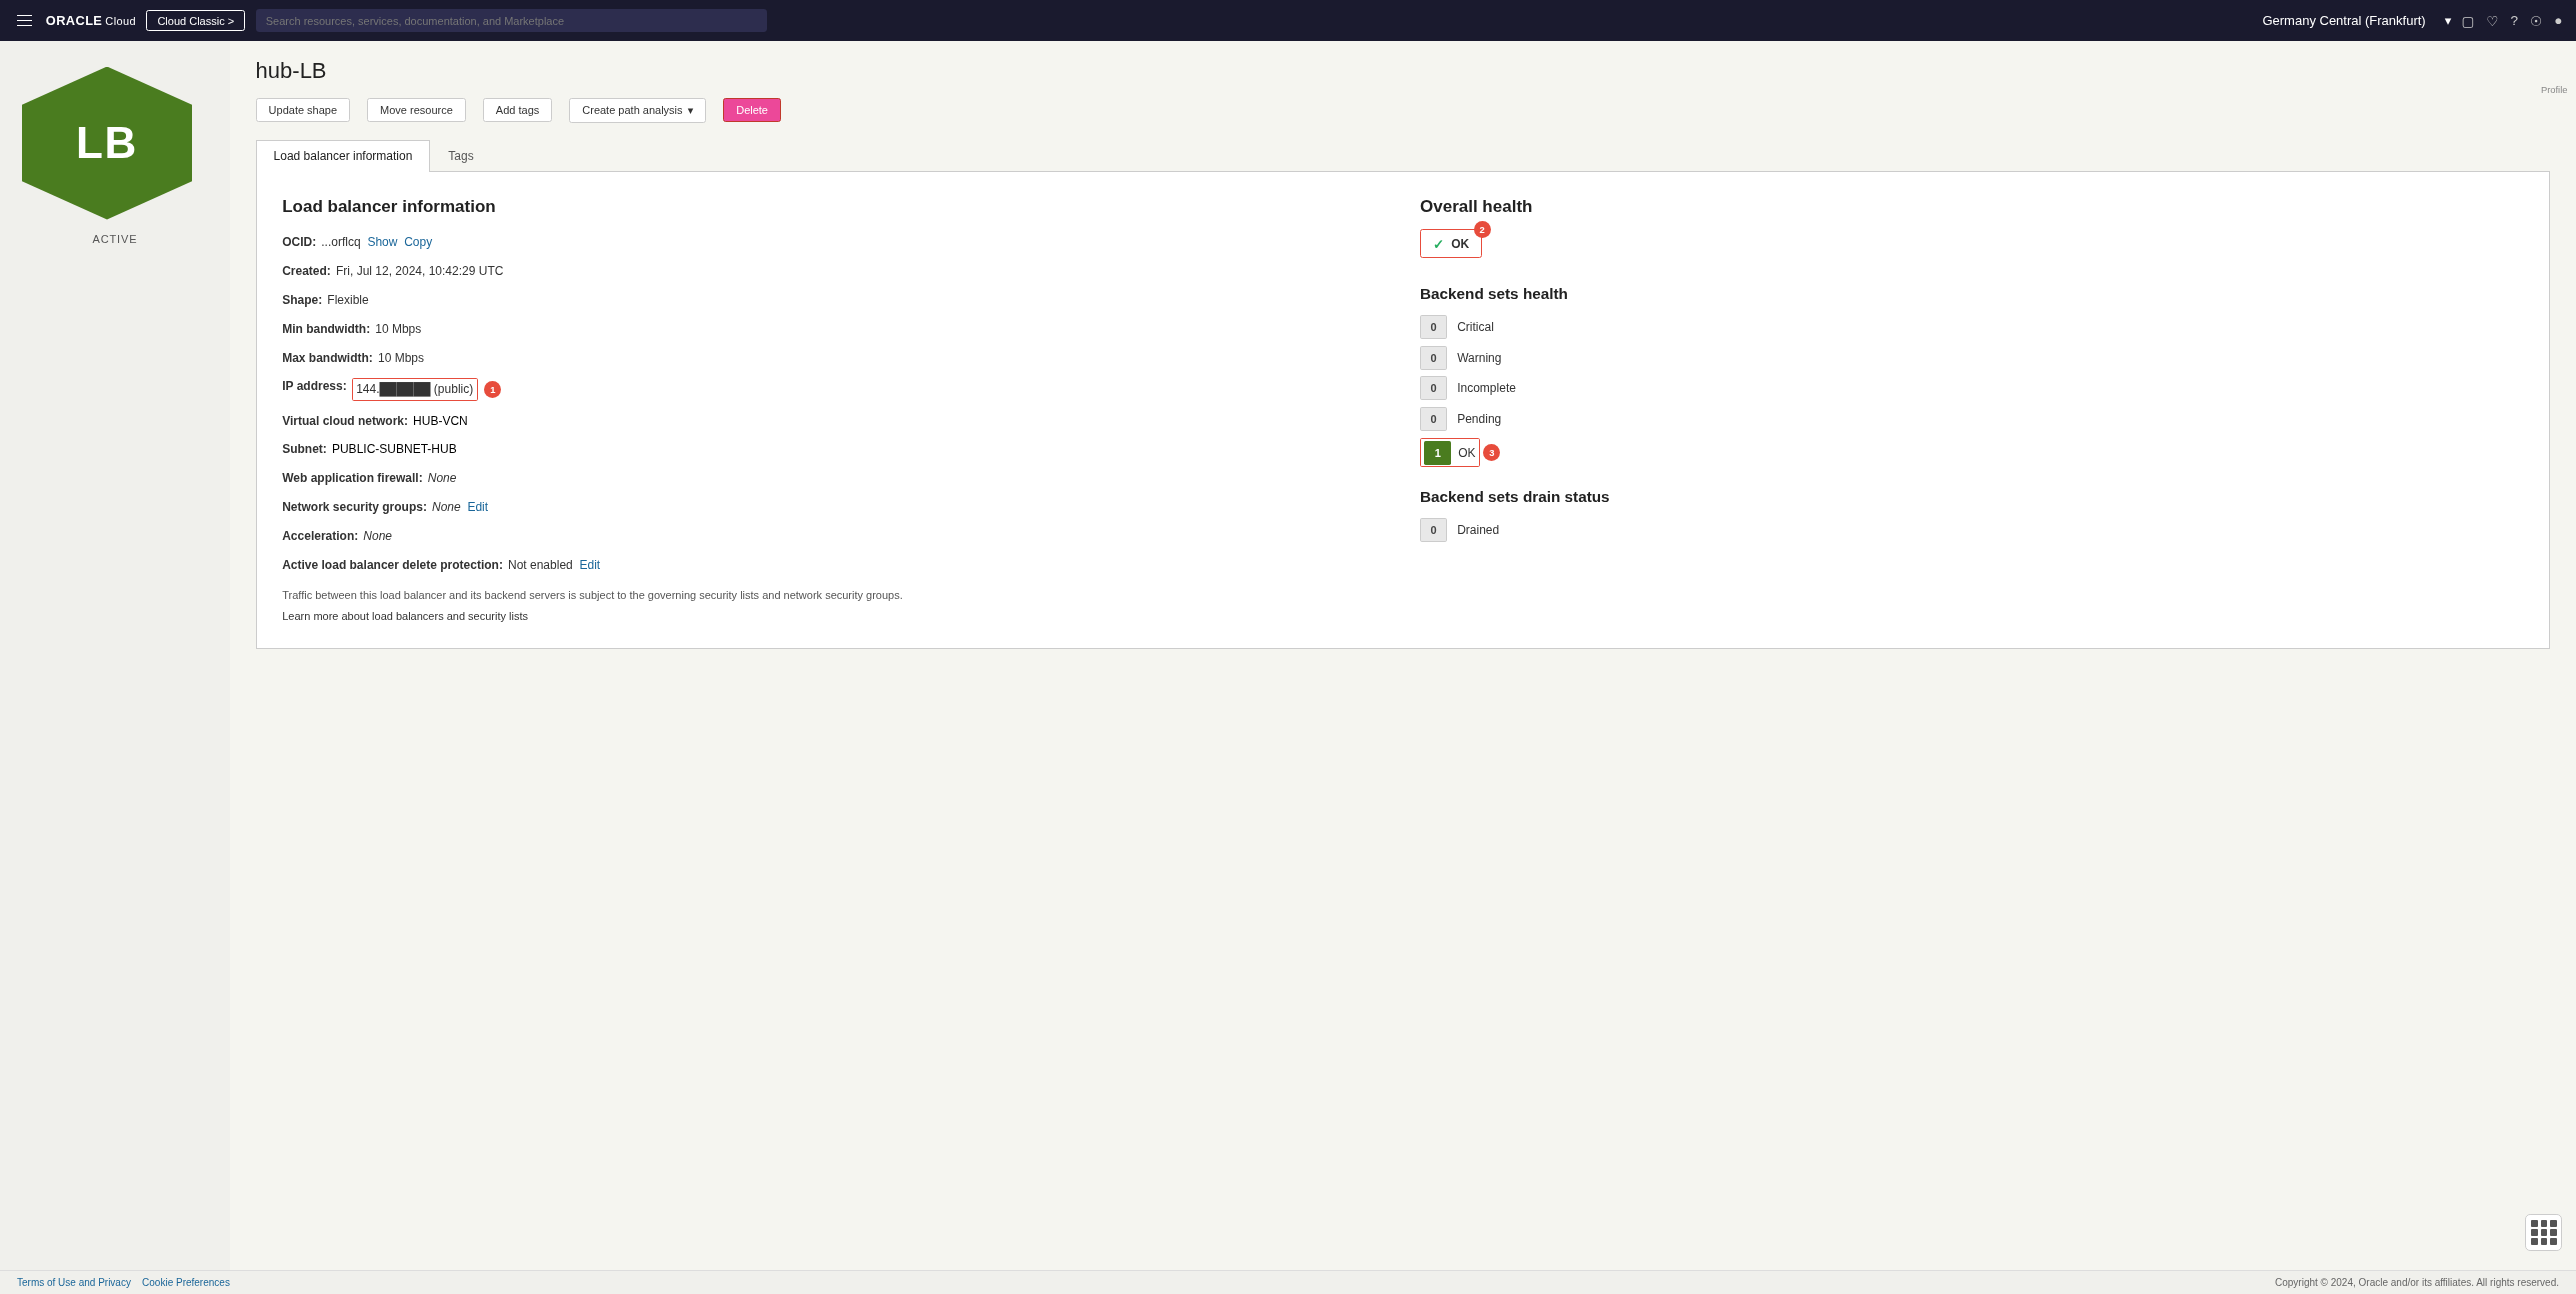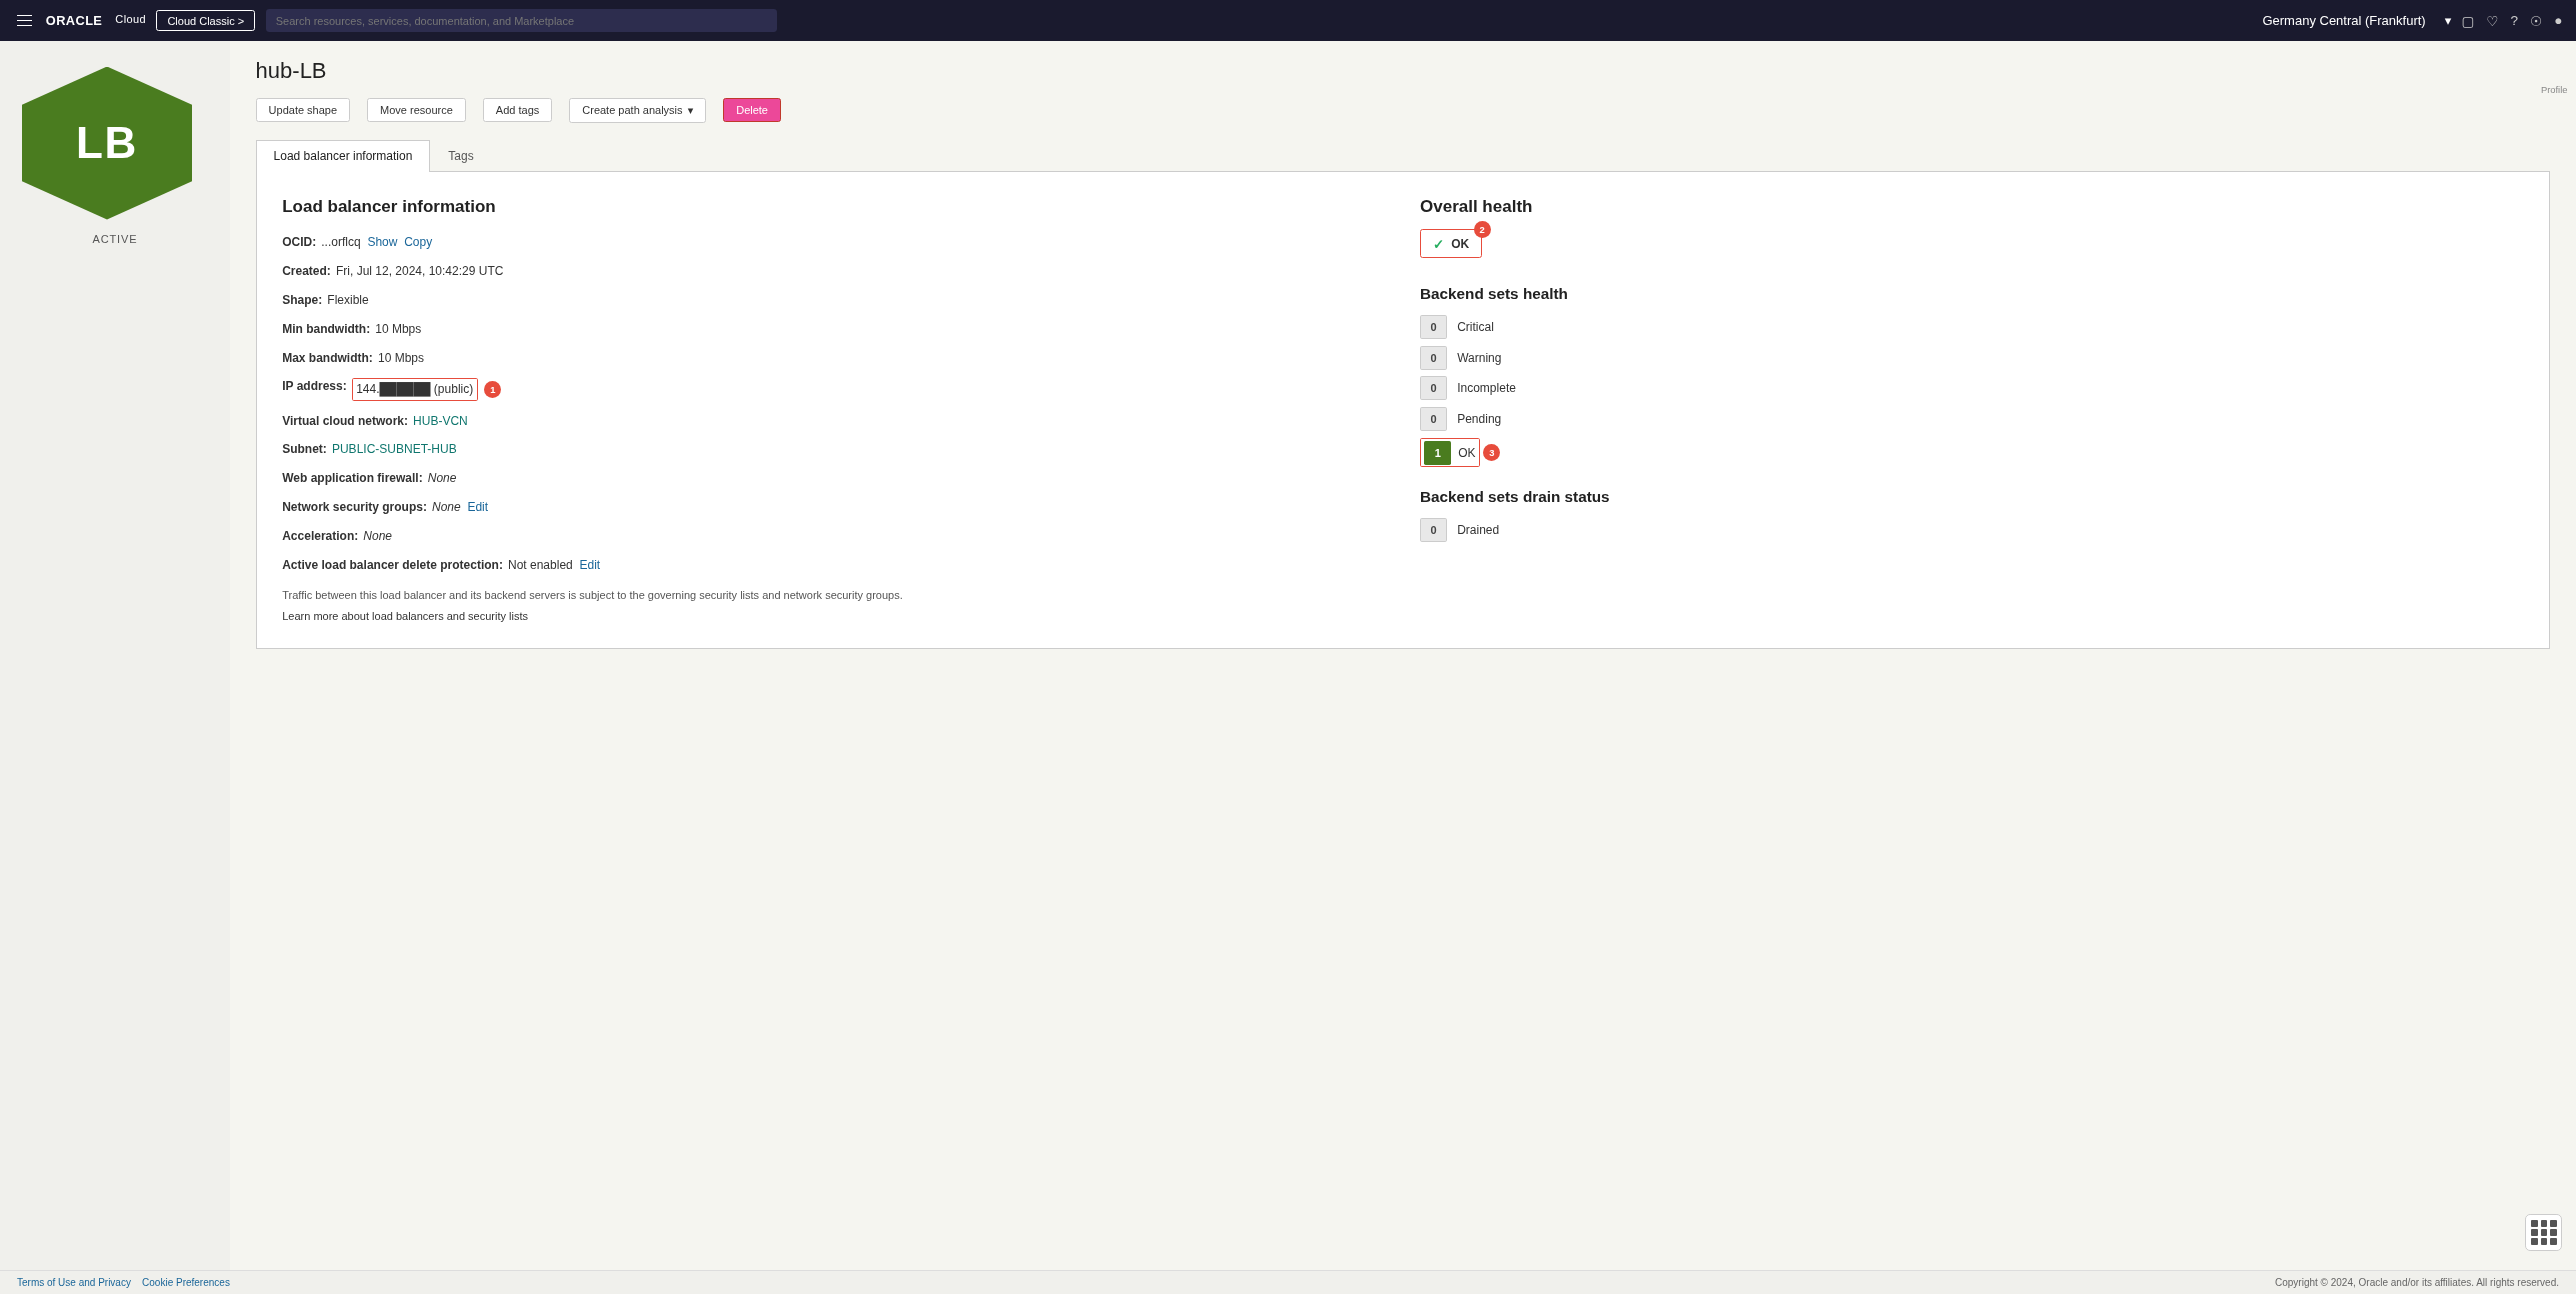--- a/index.html
+++ b/index.html
@@ -2,21 +2,21 @@
 <html style="font-size:13.6px"><head>
   <meta charset="utf-8">
   <style>
     * { box-sizing: border-box; margin: 0; padding: 0; }
     body { font-family: -apple-system, BlinkMacSystemFont, 'Segoe UI', Arial, sans-serif; font-size: 12px; background: #f5f5f0; color: #333; min-height: 100vh; display: flex; flex-direction: column; }
 
     
     .top-nav { background: #1a1a2e; color: #fff; display: flex; align-items: center; padding: 0 13.6px; height: 41px; gap: 10.2px; flex-shrink: 0; }
     .hamburger { display: flex; flex-direction: column; gap: 3.4px; cursor: pointer; padding: 3.4px; }
     .hamburger span { display: block; width: 15.3px; height: 1.7px; background: #fff; }
-    .oracle-logo { display: flex; gap: 13px; color: #fff; font-size: 11px; font-weight: 300; letter-spacing: 0.4px; white-space: nowrap; }
+    .oracle-logo { display: flex; align-items: center; gap: 3px; color: #fff; font-size: 11px; font-weight: 300; letter-spacing: 0.4px; white-space: nowrap; }
     .oracle-logo .oracle-text { font-weight: 700; font-size: 12.8px; }
     .cloud-classic-btn { border: 0.9px solid #fff; color: #fff; background: transparent; padding: 3.4px 10.2px; border-radius: 2.6px; cursor: pointer; font-size: 11px; white-space: nowrap; display: flex; align-items: center; gap: 3.4px; }
     .search-bar { flex: 1; max-width: 511px; }
     .search-bar input { width: 100%; padding: 5.1px 10.2px; border-radius: 3.4px; border: none; background: #2d2d4e; color: #ccc; font-size: 11px; outline: none; }
     .nav-right { margin-left: auto; display: flex; align-items: center; gap: 10.2px; }
     .region-selector { display: flex; align-items: center; gap: 19px; cursor: pointer; color: #fff; font-size: 13px; white-space: nowrap; }
     .nav-icons { display: flex; align-items: center; gap: 12px; }
     .nav-icon { color: #ccc; cursor: pointer; font-size: 13.6px; display: flex; align-items: center; }
     .profile-label { position: absolute; top: 43px; right: 8.5px; font-size: 9.4px; color: #888; }
 
@@ -45,21 +45,21 @@
 
     
     .content-panel { background: #fff; border: 0.9px solid #ccc; border-top: none; padding: 25.6px; }
     .content-grid { display: grid; grid-template-columns: 1fr 1fr; gap: 34px; }
 
     
     .info-section h2 { font-size: 17px; font-weight: 600; margin-bottom: 17px; color: #222; }
     .info-row { display: flex; align-items: flex-start; margin-bottom: 12px; font-size: 12px; line-height: 1.4; }
     .info-label { font-weight: 700; color: #333; white-space: nowrap; margin-right: 5.1px; }
     .info-value { color: #333; }
-    .info-value a { color: #0f766e; text-decoration: none; }
+    .info-value a { color: #000000; text-decoration: none; }
     .info-value .link-inline { color: #1a6699; text-decoration: none; cursor: pointer; margin-left: 3.4px; }
     .ip-highlight { border: 1.7px solid #e74c3c; padding: 1.7px 3.4px; border-radius: 1.7px; display: inline-block; }
     .badge-1 { background: #e74c3c; color: #fff; border-radius: 50%; width: 17px; height: 17px; display: inline-flex; align-items: center; justify-content: center; font-size: 9.4px; font-weight: 700; vertical-align: middle; margin-left: 3.4px; }
     .small-text { font-size: 11px; color: #555; margin-top: 13.6px; line-height: 1.5; }
 
     
     .health-section h2 { font-size: 17px; font-weight: 700; margin-bottom: 12px; color: #222; }
     .health-section h3 { font-size: 15.3px; font-weight: 700; margin-top: 20.4px; margin-bottom: 12px; color: #222; }
     .overall-health-badge { display: inline-flex; align-items: center; gap: 6.8px; border: 1.7px solid #e74c3c; padding: 5.1px 12px; border-radius: 2.6px; font-size: 12px; font-weight: 600; cursor: pointer; position: relative; }
     .badge-2 { background: #e74c3c; color: #fff; border-radius: 50%; width: 17px; height: 17px; display: inline-flex; align-items: center; justify-content: center; font-size: 9.4px; font-weight: 700; position: absolute; top: -8.5px; right: -8.5px; }

